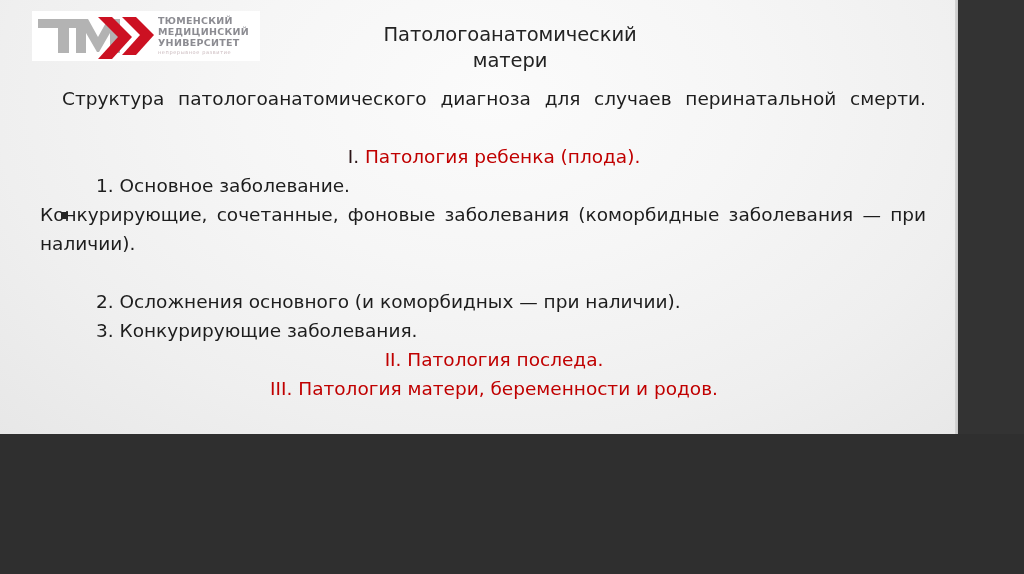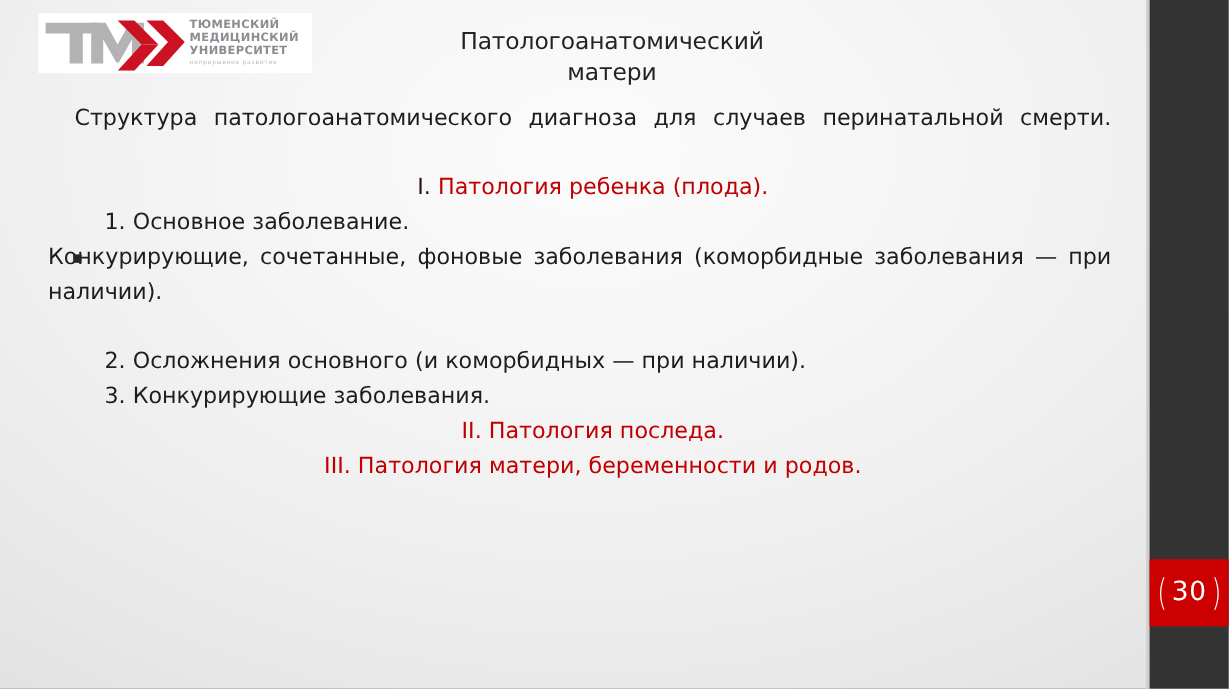--- a/index.html
+++ b/index.html
@@ -9,21 +9,21 @@
   body {
     width: 1024px;
     height: 574px;
     overflow: hidden;
     background: #2f2f2f;
     font-family: "DejaVu Sans", "Liberation Sans", sans-serif;
   }
   .slide {
     position: relative;
     width: 1024px;
-    height: 574px;
+    height: 434px;
     background:
       radial-gradient(ellipse 900px 620px at 48% 22%,
         #fbfbfb 0%,
         #f6f6f6 28%,
         #efefef 55%,
         #e7e7e7 78%,
         #dedede 100%);
     overflow: hidden;
   }
 
@@ -157,23 +157,22 @@
   }
   .roman .rnum {
     color: #2b1416;
   }
   .roman .rtxt {
     color: #c00000;
   }
   .roman-red .rnum { color: #c00000; }
 
   .num-item {
-    padding-left: 60px;
-    white-space: nowrap;
-    margin-left: 27px;
+    padding-left: 96px;
+    white-space: nowrap;
   }
 
   .bullet-item {
     position: relative;
     padding-left: 40px;
     padding-right: 24px;
     text-align: justify;
     text-justify: inter-word;
   }
   .bullet-item::after {

